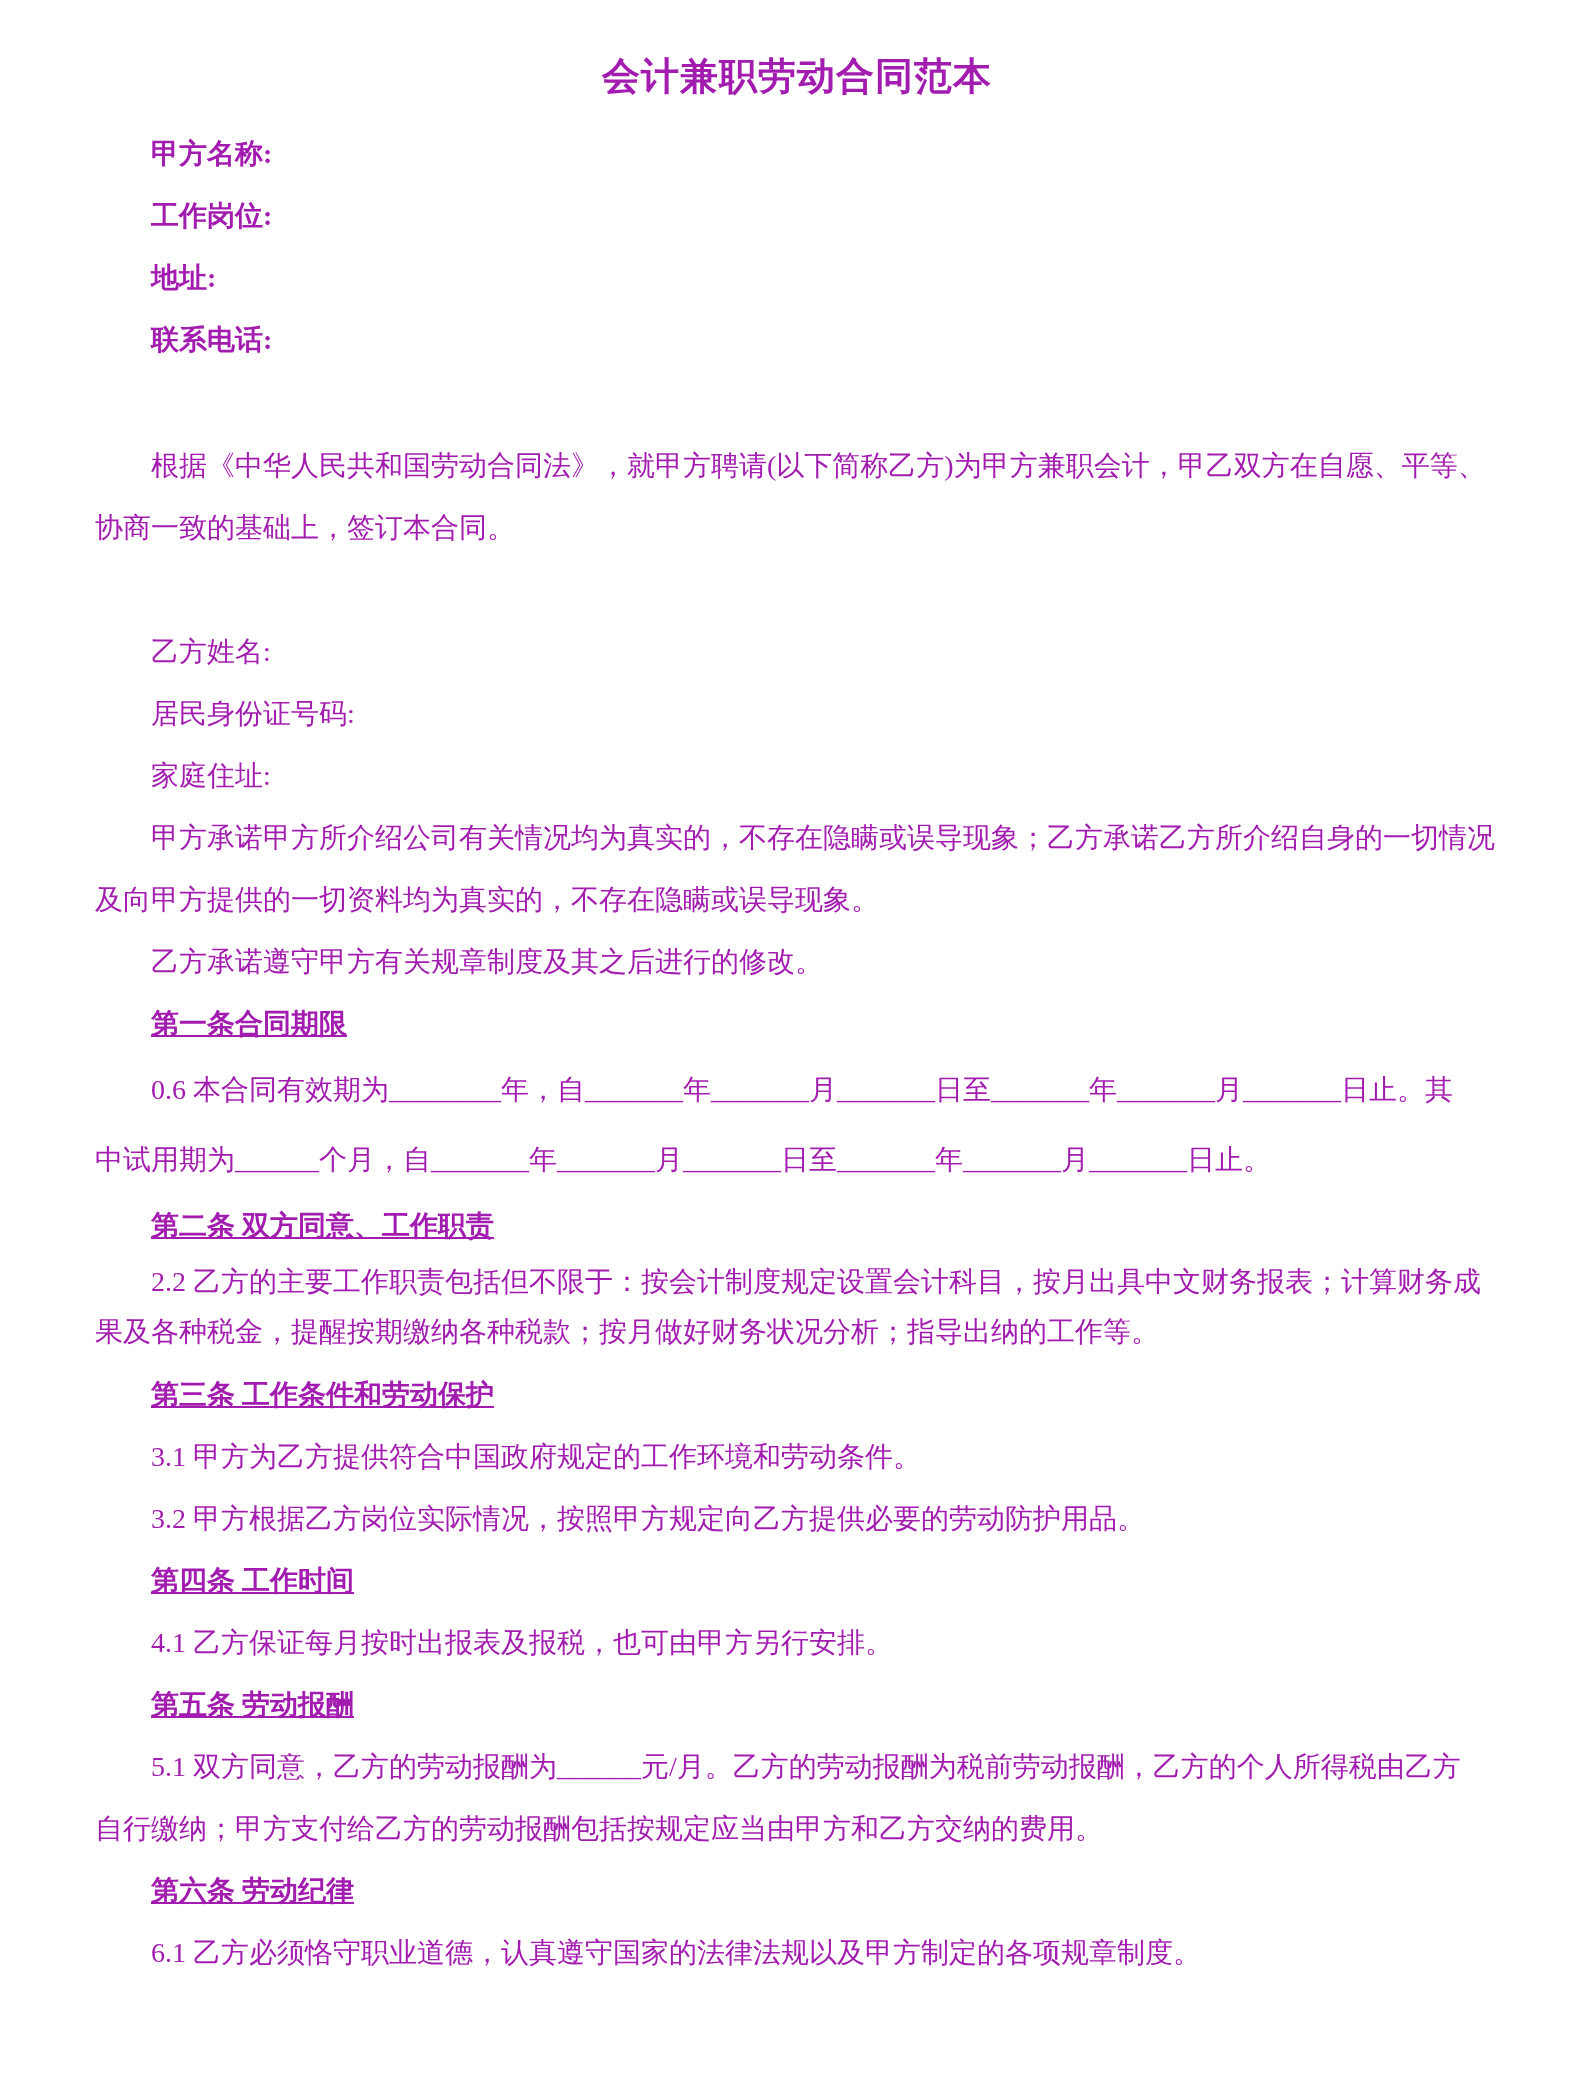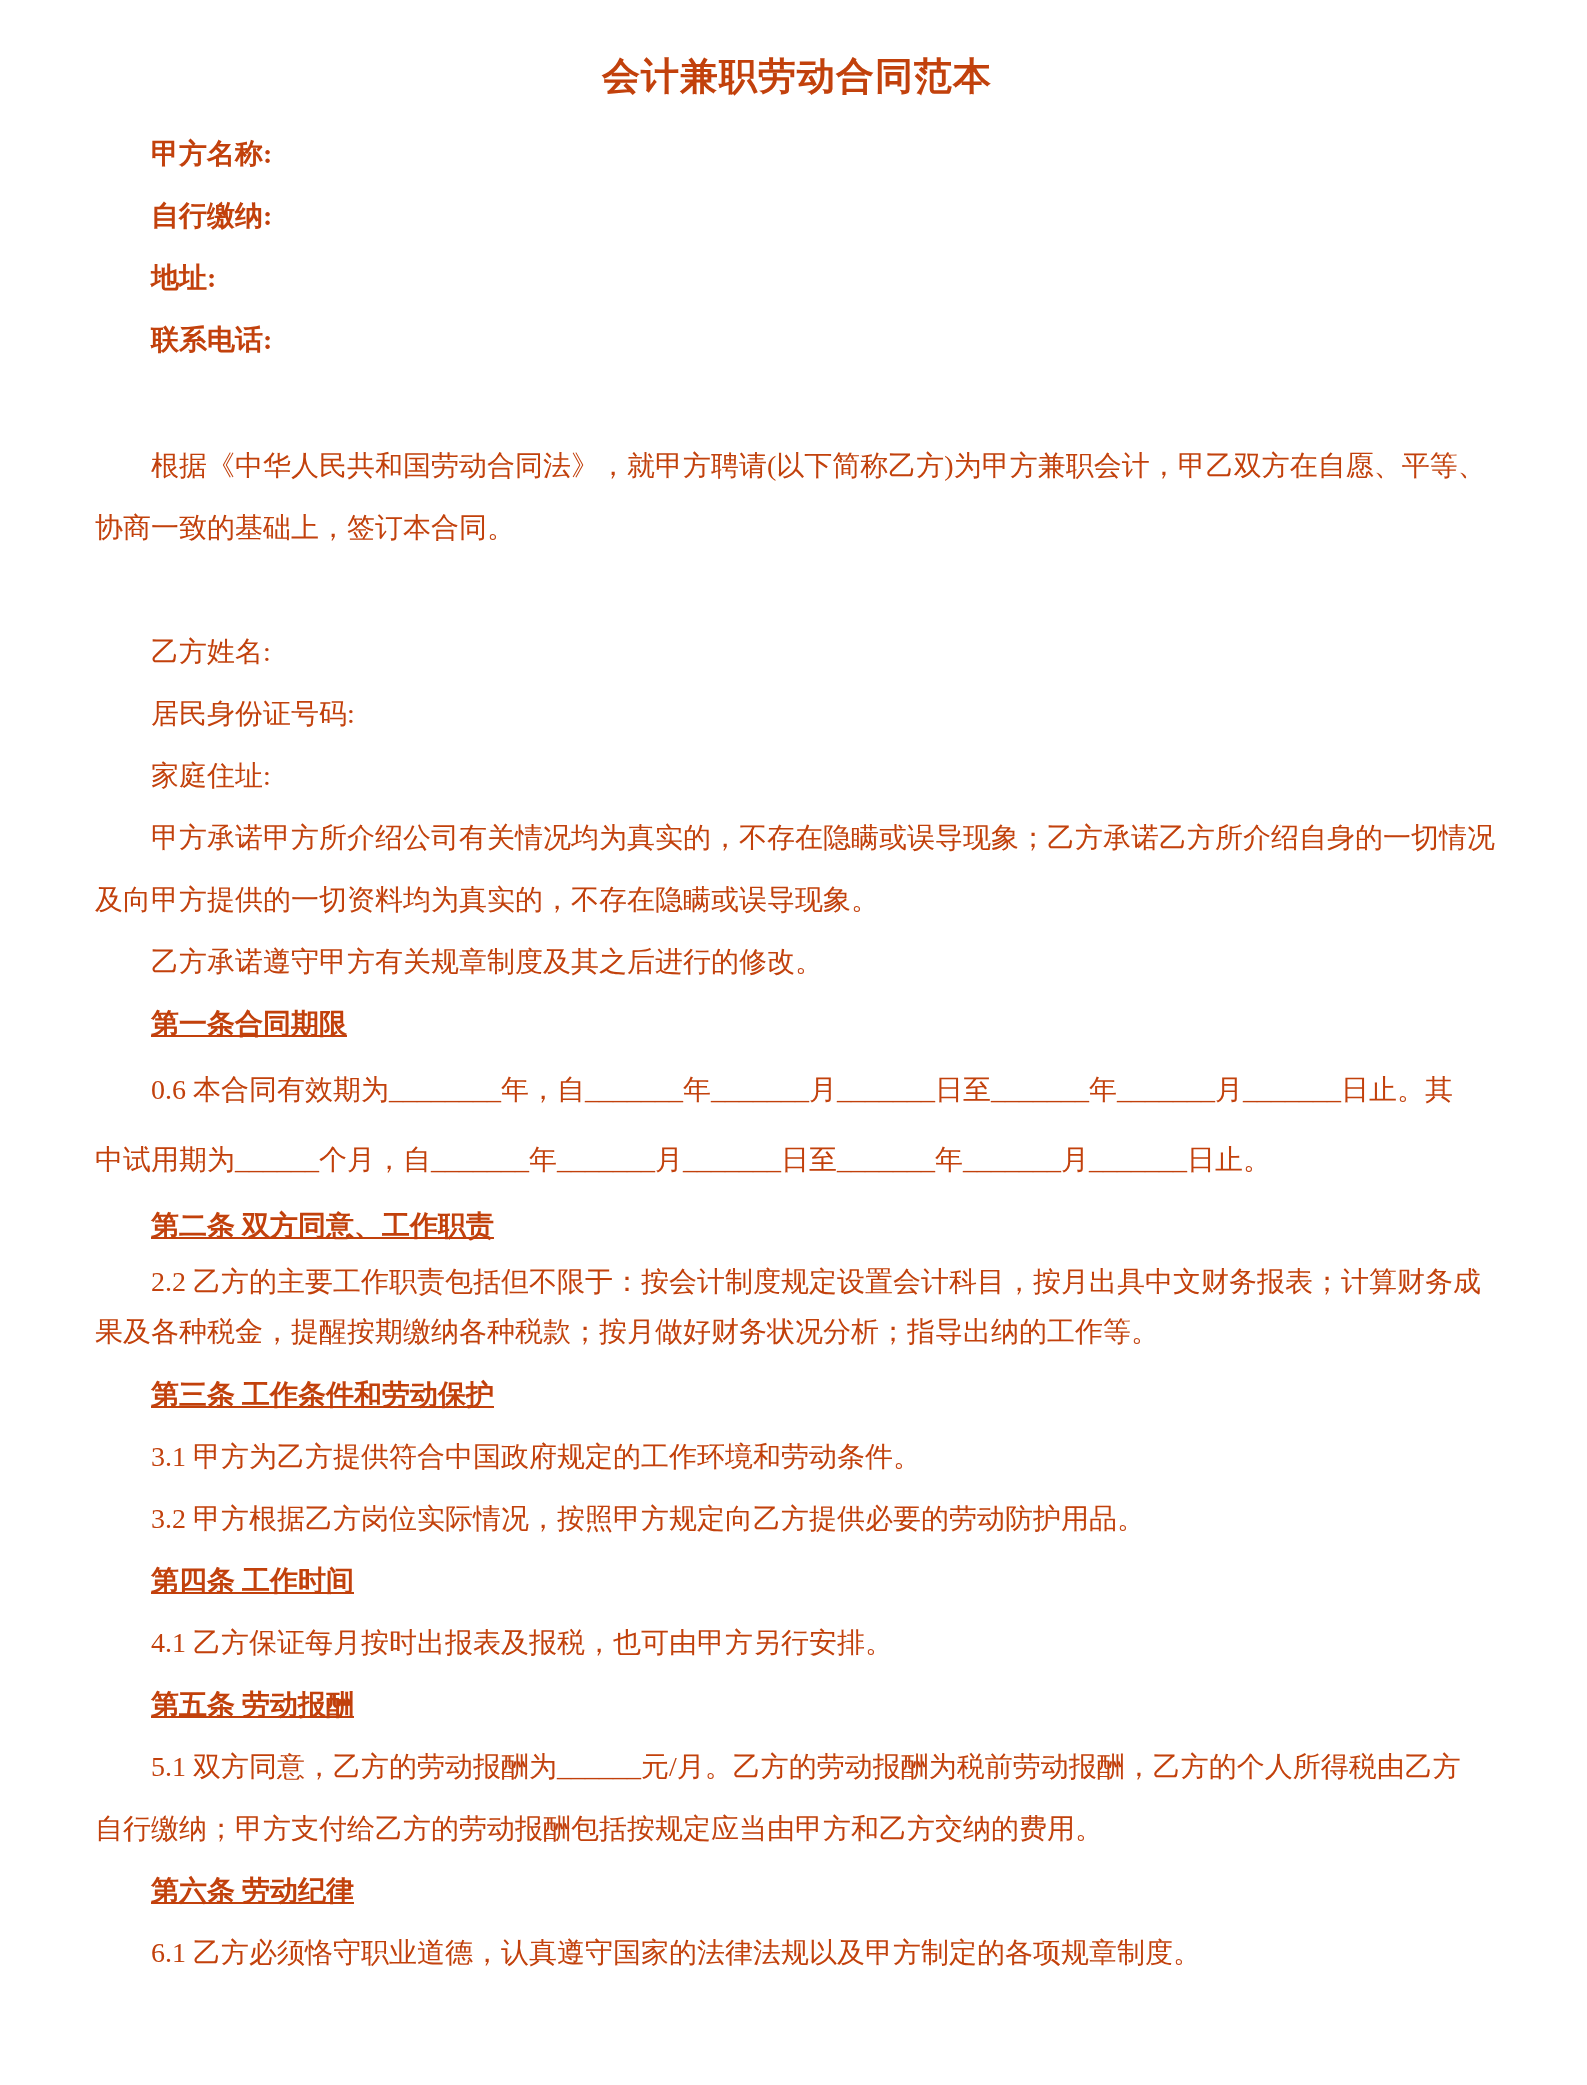--- a/index.html
+++ b/index.html
@@ -1,21 +1,21 @@
 <!DOCTYPE html>
 <html><head>
 <meta charset="utf-8">
 <style>
   html,body { margin:0; padding:0; background:#ffffff; }
   .page {
     position:relative;
     width:1587px;
     height:2085px;
     background:#ffffff;
-    color:#c2410c;
+    color:#a21caf;
     font-family:"Liberation Serif","DejaVu Serif",serif;
     overflow:hidden;
   }
   .content { margin-left:95px; width:1404px; font-size:28px; }
   .doc-title {
     font-family:"Liberation Sans","DejaVu Sans",sans-serif;
     font-weight:700;
     font-size:38px;
     line-height:60px;
     margin-top:46px;
@@ -37,21 +37,21 @@
 </head>
 <body>
 
 <div class="page">
   <div class="content">
 
     <div class="doc-title">会计兼职劳动合同范本</div>
 
     <div class="block mt-pa">
       <div class="line indent">甲方名称:</div>
-      <div class="line indent">自行缴纳:</div>
+      <div class="line indent">工作岗位:</div>
       <div class="line indent">地址:</div>
       <div class="line indent">联系电话:</div>
     </div>
 
     <div class="block mt-pre">
       <div class="line indent">根据《中华人民共和国劳动合同法》，就甲方聘请(以下简称乙方)为甲方兼职会计，甲乙双方在自愿、平等、</div>
       <div class="line">协商一致的基础上，签订本合同。</div>
     </div>
 
     <div class="block mt-pb">

